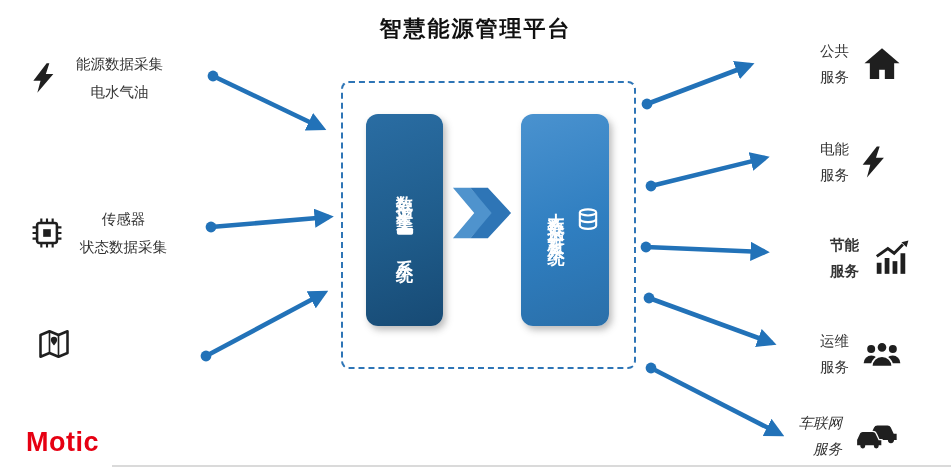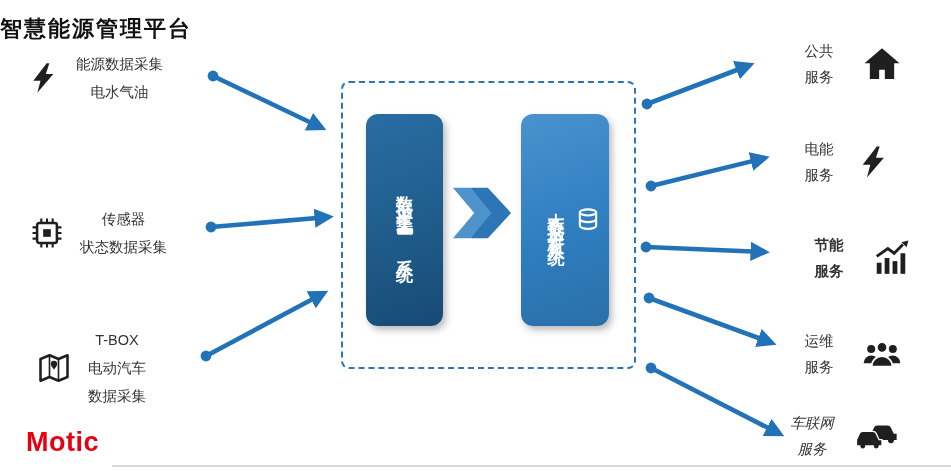--- a/index.html
+++ b/index.html
@@ -2,28 +2,28 @@
 <html><head>
 <meta charset="utf-8">
 <style>
   html,body{margin:0;padding:0;background:#f2f2f2;}
   .canvas{
     position:relative;width:951px;height:471px;background:#ffffff;
     font-family:"Liberation Sans","DejaVu Sans",sans-serif;overflow:hidden;margin:0 auto;
   }
   .overlay{position:absolute;left:0;top:0;width:951px;height:471px;pointer-events:none;z-index:1;}
   .page-title{
-    position:absolute;top:14px;left:0;width:100%;margin:0;
+    position:absolute;top:14px;left:0;width:100%;margin:0;text-align:center;
     font-size:22px;font-weight:700;color:#111;letter-spacing:2px;z-index:2;
   }
   .source,.service{position:absolute;display:flex;align-items:center;z-index:2;}
   .source{gap:16px;}
   .service{gap:13px;}
   .lines{font-size:14.5px;color:#333;line-height:28px;text-align:center;}
-  .service .lines{line-height:26px;min-width:60px;}
+  .service .lines{line-height:26px;min-width:60px;text-align:right;}
   .dashed-frame{
     position:absolute;left:341px;top:81px;width:291px;height:284px;
     border:2px dashed #2E75B6;border-radius:8px;z-index:2;background:transparent;
   }
   .sysbox{
     position:absolute;border-radius:12px;display:flex;flex-direction:column;
     align-items:center;justify-content:center;z-index:3;
     box-shadow:3px 4px 7px rgba(60,60,60,.35);
   }
   .box1{left:366px;top:114px;width:77px;height:212px;
@@ -114,25 +114,20 @@
       <div>状态数据采集</div>
     </div>
   </div>
 
   <div class="source" style="left:36px;top:326px;">
     <svg class="ic" viewBox="0 0 24 24" width="36" height="36">
       <path d="M3 6 L9 3.5 L15 6 L21 3.5 V18 L15 20.5 L9 18 L3 20.5 Z" fill="none" stroke="#1f1f1f" stroke-width="1.7" stroke-linejoin="round"></path>
       <path d="M9 3.5 V18 M15 6 V20.5" stroke="#1f1f1f" stroke-width="1.1" fill="none"></path>
       <path d="M12 7.2 a2.1 2.1 0 0 1 2.1 2.1 c0 1.6 -2.1 3.6 -2.1 3.6 s-2.1 -2 -2.1 -3.6 A2.1 2.1 0 0 1 12 7.2 Z" fill="#1f1f1f"></path>
     </svg>
-    <div class="lines">
-      <div>T-BOX</div>
-      <div>电动汽车</div>
-      <div>数据采集</div>
-    </div>
   </div>
 
   <div class="dashed-frame"></div>
 
   <div class="sysbox box1">
     <span class="vtext">数据采集</span>
     <svg class="ic" style="margin:7px 0;" viewBox="0 0 24 24" width="26" height="26">
       <path d="M12 2.5 V9" stroke="#fff" stroke-width="2.2" fill="none"></path>
       <path d="M8.4 8 L12 12.6 L15.6 8 Z" fill="#fff"></path>
       <rect x="4.5" y="13.5" width="15" height="6.5" rx="1.6" fill="#fff"></rect>

